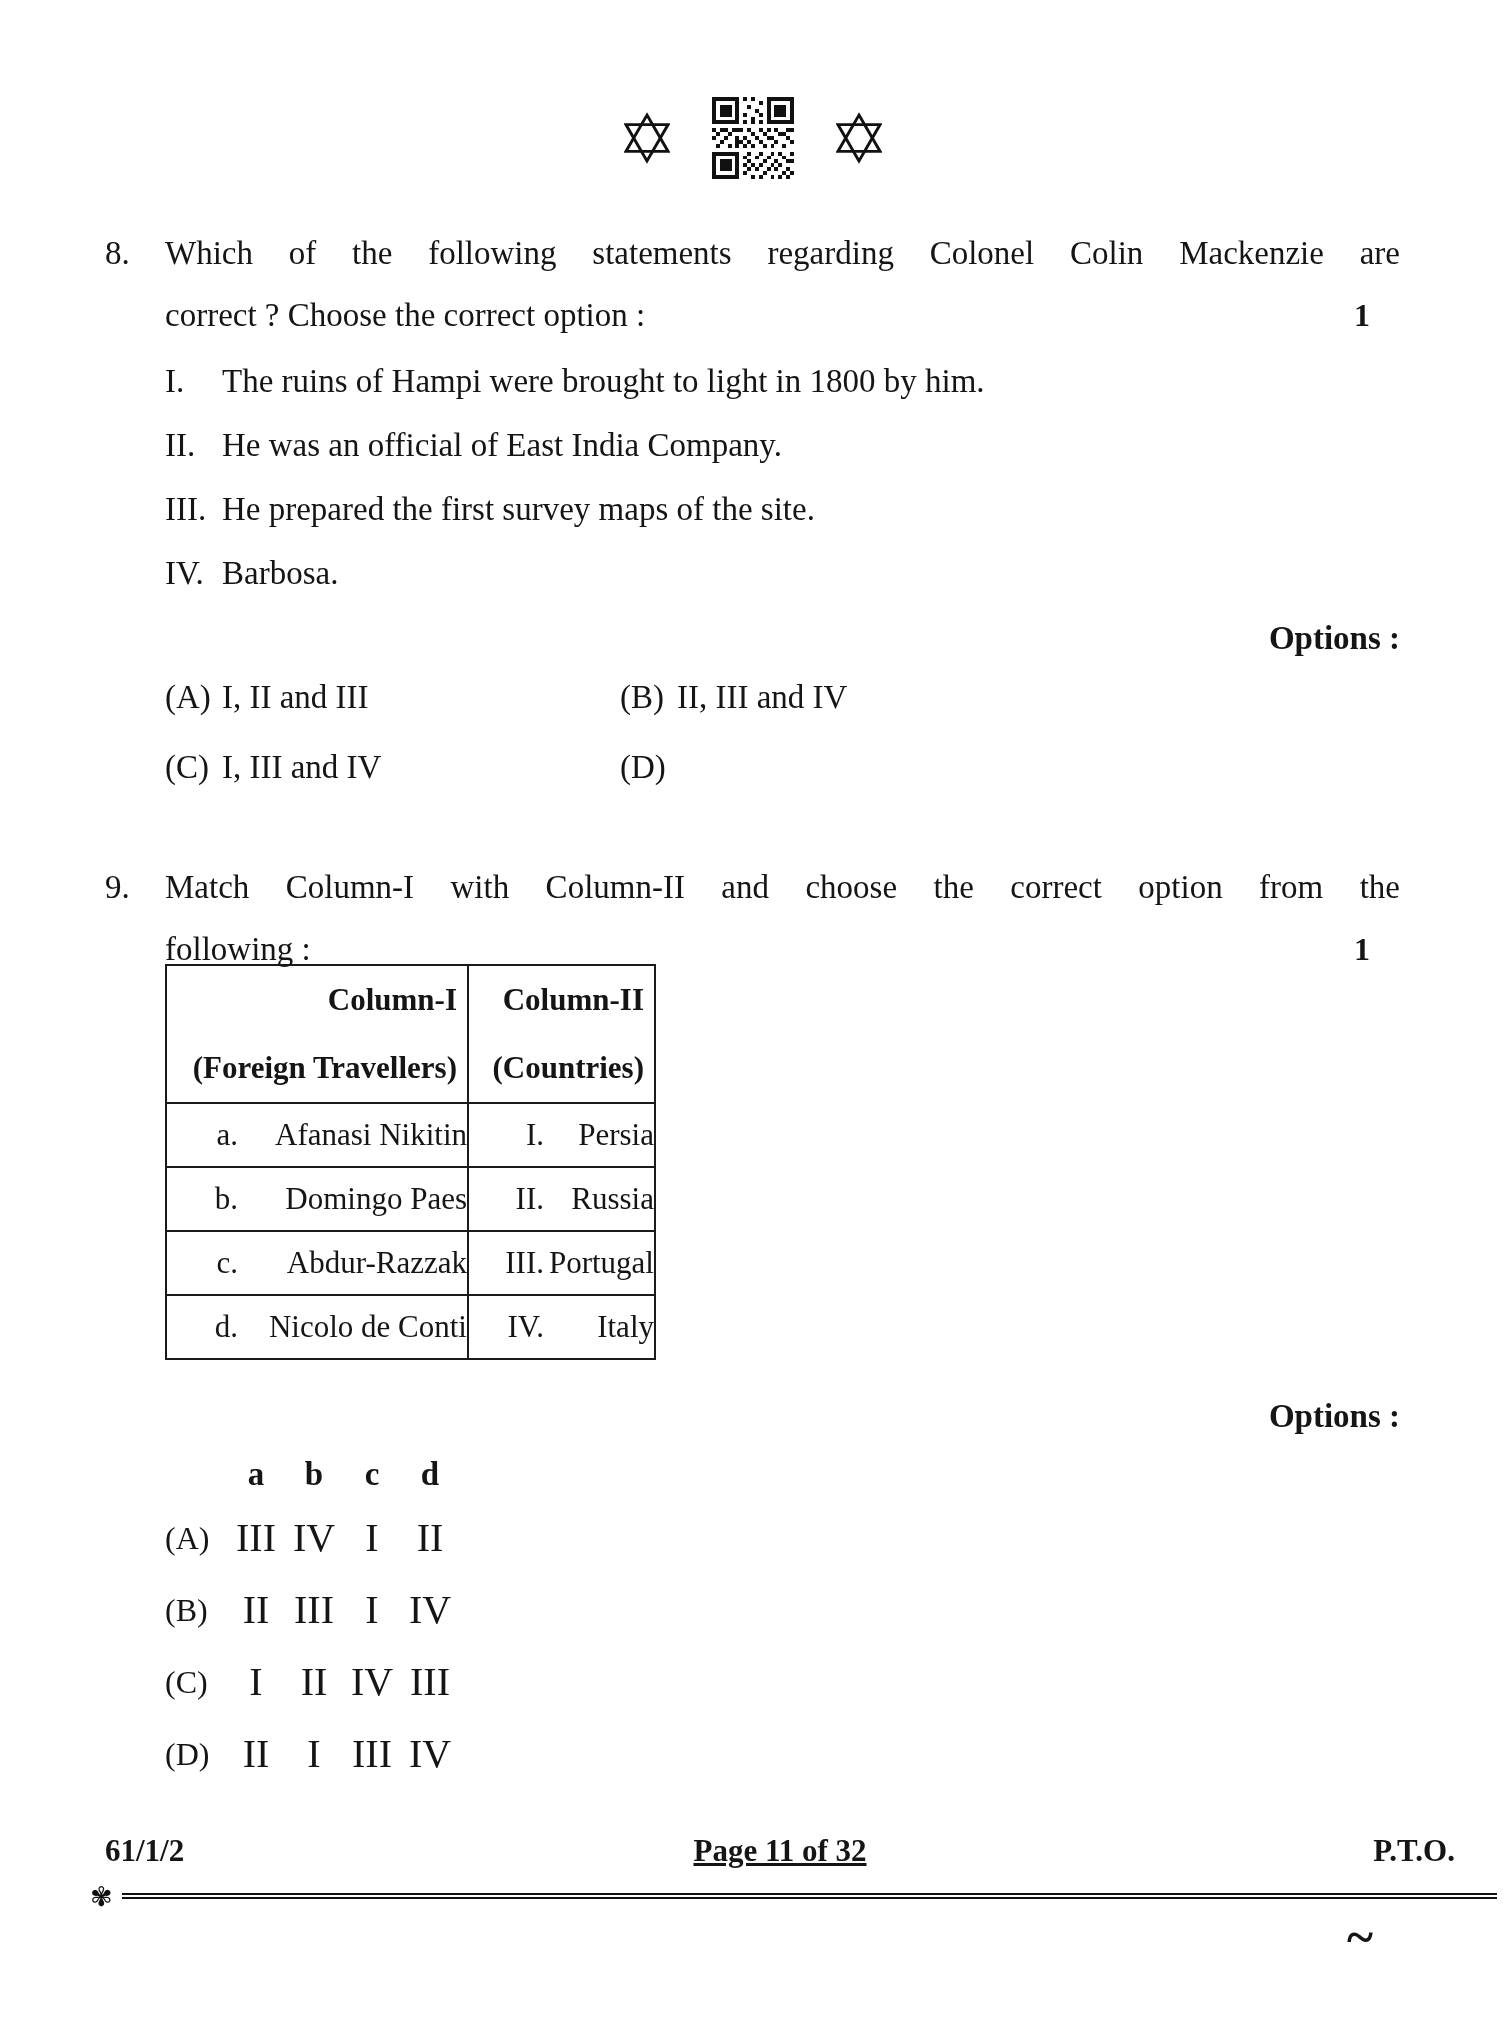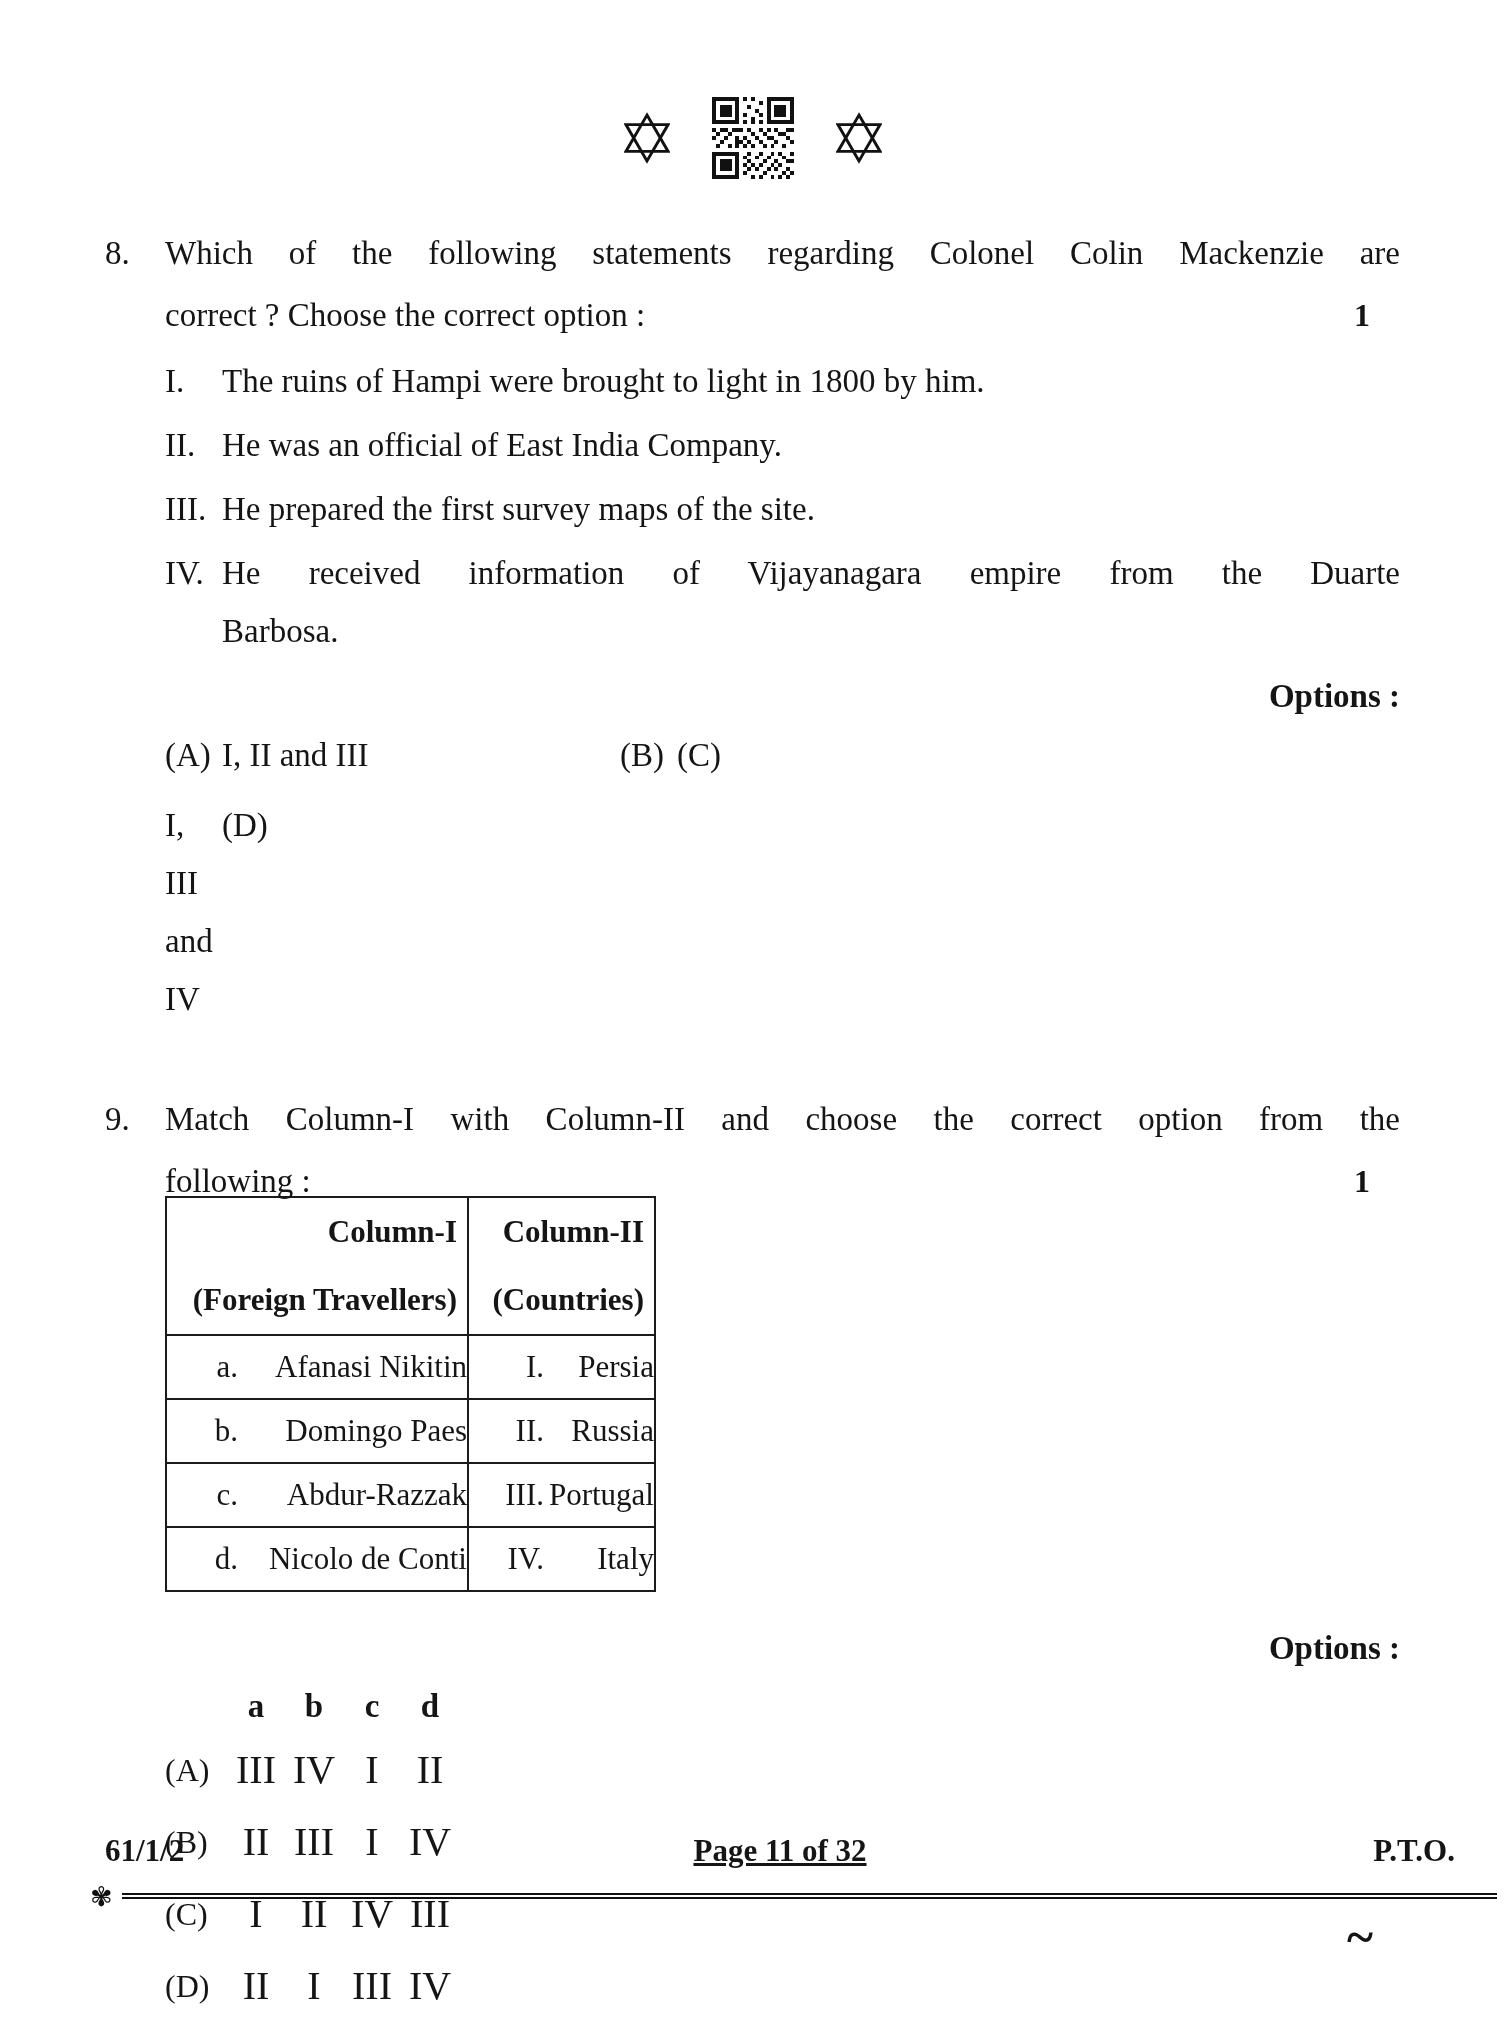--- a/index.html
+++ b/index.html
@@ -136,32 +136,32 @@
         </div>
         <div class="stmt">
           <span class="stmt-label">III.</span>
           <div class="stmt-text">
               <div class="s-line">He prepared the first survey maps of the site.</div>
             </div>
         </div>
         <div class="stmt">
           <span class="stmt-label">IV.</span>
           <div class="stmt-text">
-            <div class="s-line stretch">He received information of Vijayanagara empire from the Duarte</div>
             <div class="s-line">Barbosa.</div>
           </div>
         </div>
       </div>
 
       <div class="options-heading">Options :</div>
 
       <div class="opt-grid">
         <span class="opt-cell">(A)</span>
         <span class="opt-cell">I, II and III</span>
         <span class="opt-cell">(B)</span>
+        <span class="opt-cell">II, III and IV</span>
         <span class="opt-cell">(C)</span>
         <span class="opt-cell">I, III and IV</span>
         <span class="opt-cell">(D)</span>
       </div>
     </div>
 
     <div>
       <div class="q-head" style="margin-top:60px;">
         <span class="q-num">9.</span>
         <div class="q-text-wrap">

